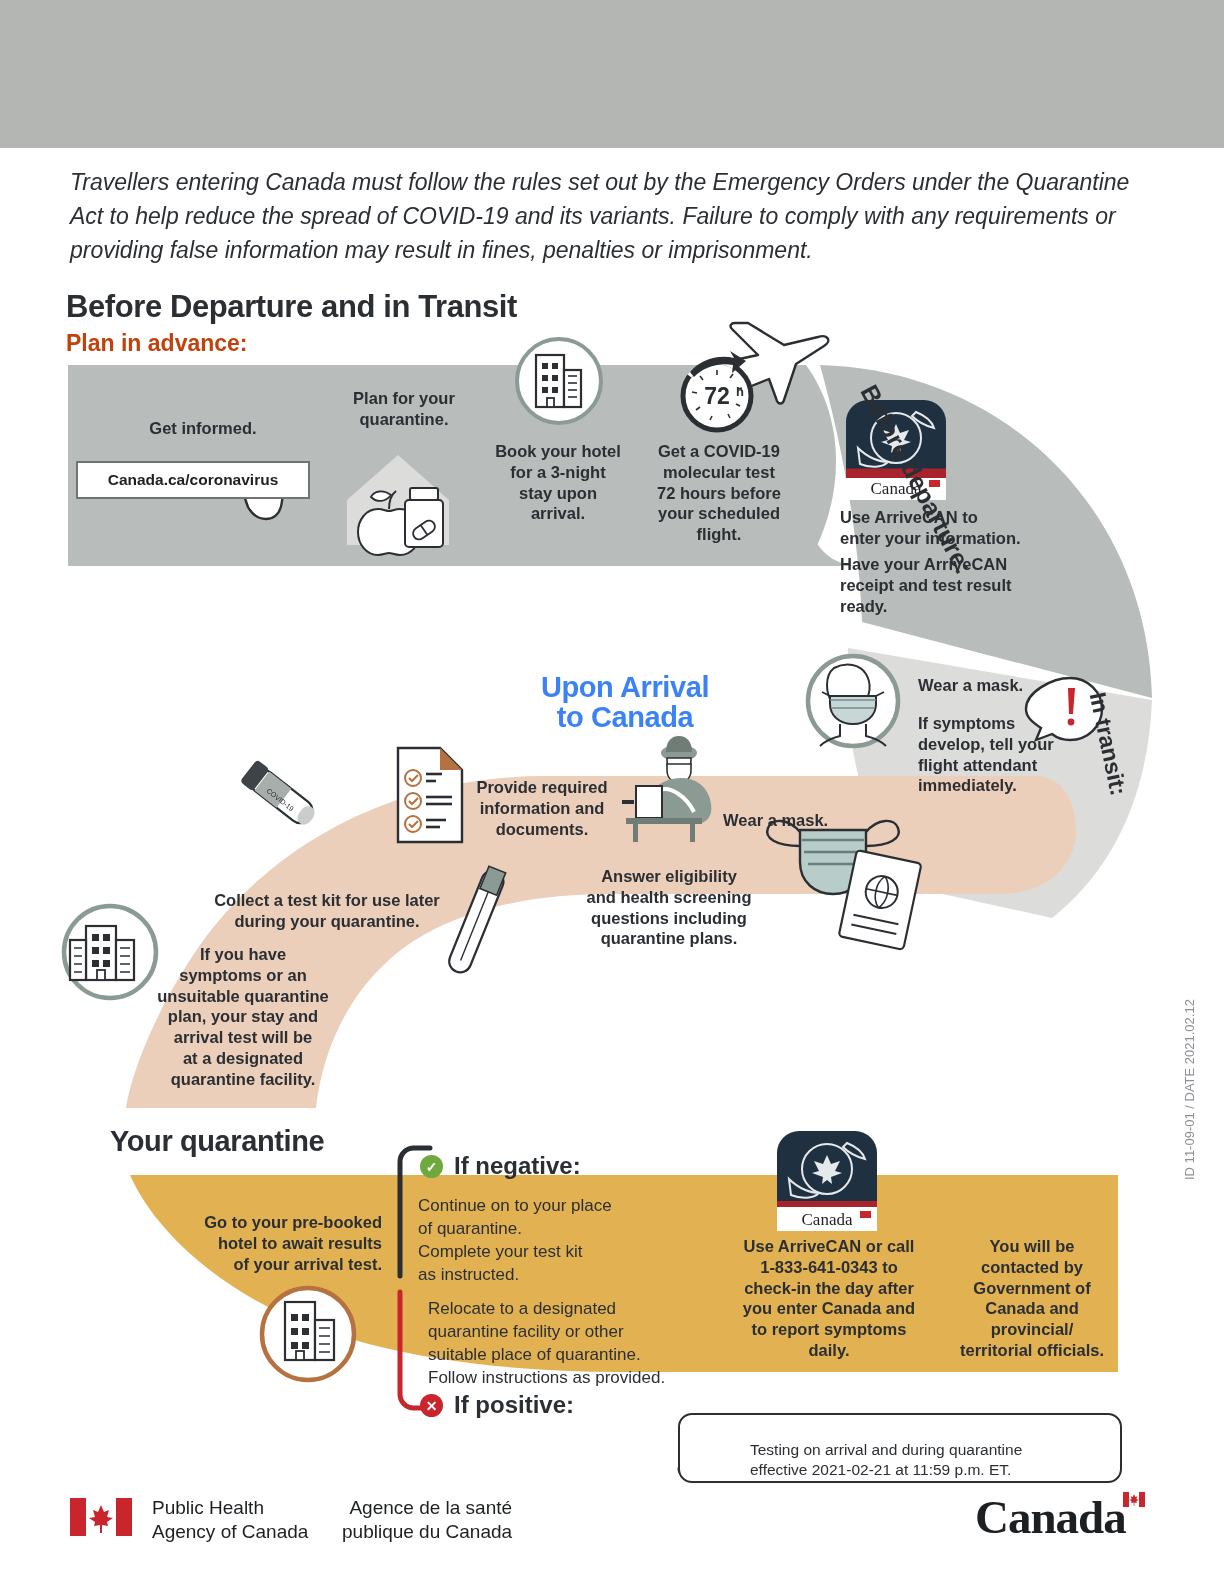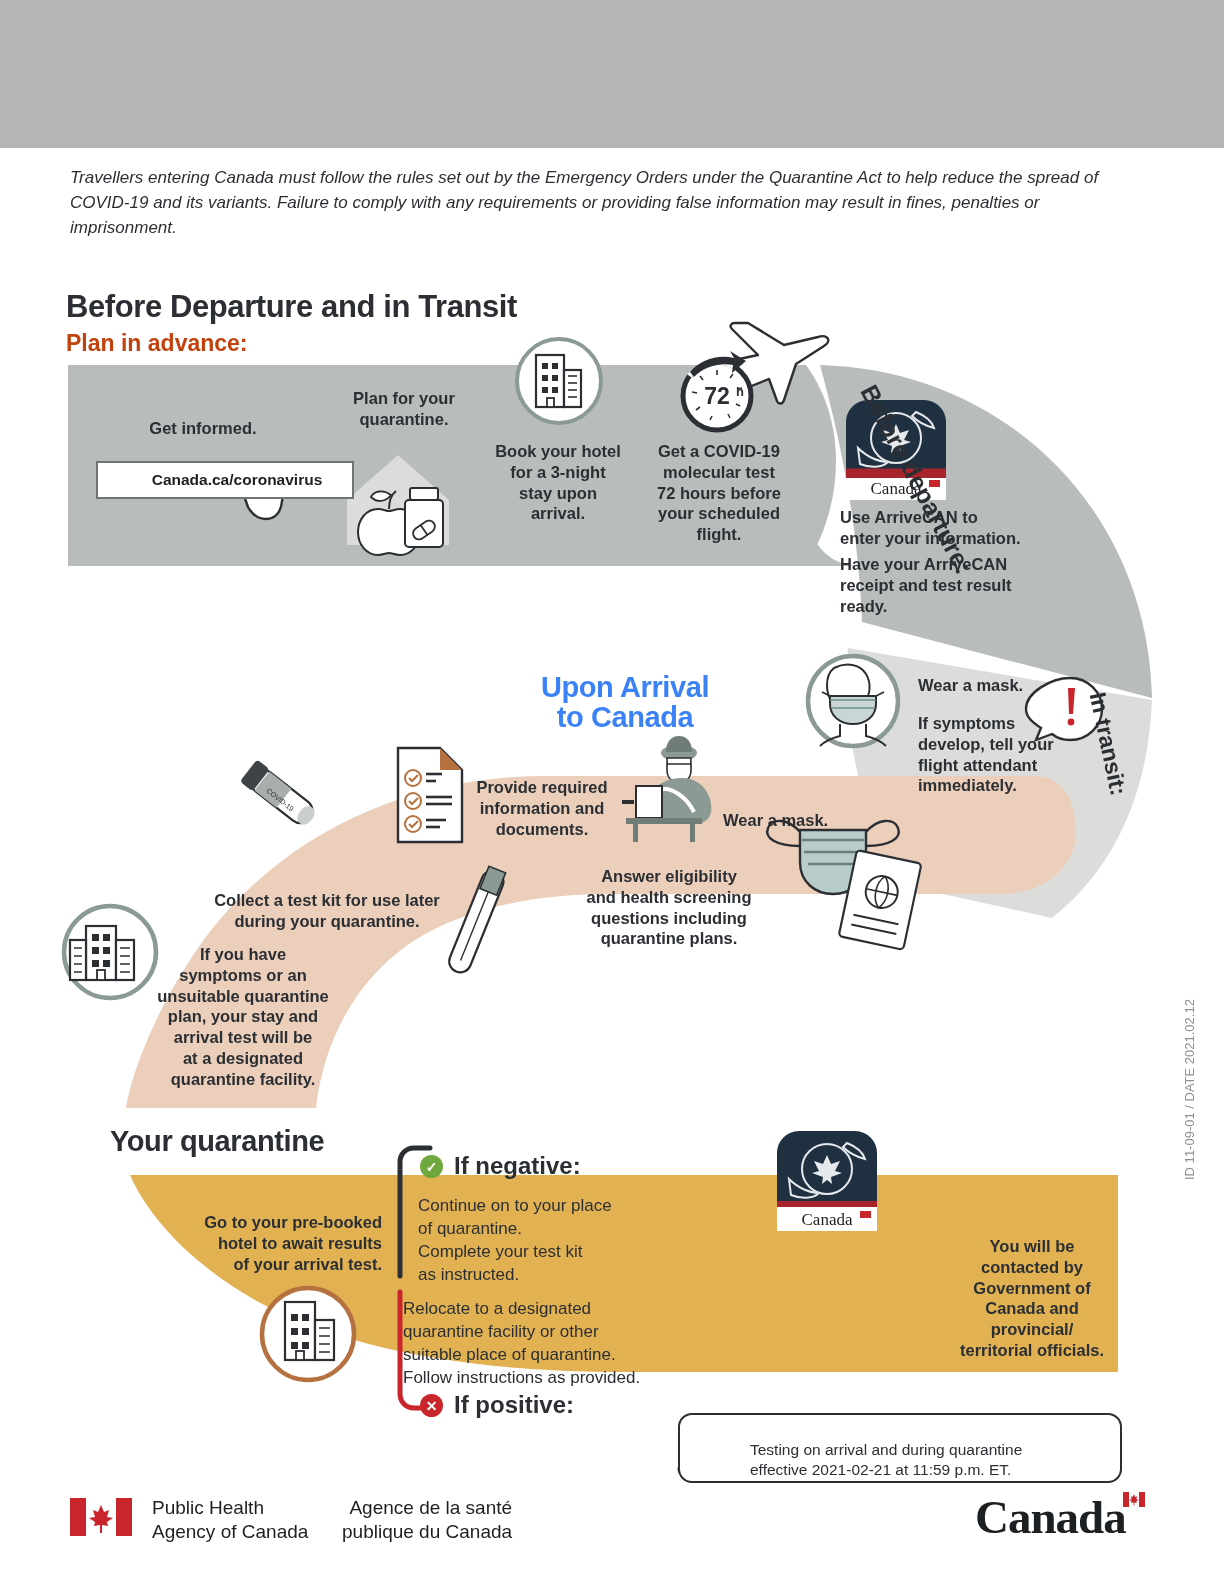--- a/index.html
+++ b/index.html
@@ -19,21 +19,21 @@
     background:#b3b6b2;
   }
   .title{
     position:absolute;left:64px;top:20px;width:800px;
     font-size:46px;line-height:0.98;font-weight:bold;
     letter-spacing:-0.7px;
     color:#2b2f33;
   }
   .intro{
     position:absolute;left:70px;top:165px;width:1070px;
-    font-size:17px;line-height:1.48;font-style:italic;color:#2b2f33;
+    font-size:23px;line-height:1.48;font-style:italic;color:#2b2f33;
   }
 
   
   .h-before{
     position:absolute;left:66px;top:289px;
     font-size:31px;font-weight:bold;letter-spacing:-0.4px;color:#2b2f33;
   }
   .h-plan{
     position:absolute;left:66px;top:330px;
     font-size:23px;font-weight:bold;color:#c2410c;
@@ -50,24 +50,24 @@
   
   #shapes{position:absolute;left:0;top:0;width:1224px;height:1584px;}
 
   
   .tb{position:absolute;font-size:16.5px;line-height:1.26;font-weight:bold;color:#2b2f33;}
   .tb.reg{font-weight:normal;}
   .c{text-align:center;}
   .r{text-align:right;}
 
   .urlbox{
-    position:absolute;left:96px;top:461px;width:230px;height:34px;
+    position:absolute;left:76px;top:461px;width:230px;height:34px;
     background:#ffffff;border:2px solid #6f7570;
     display:flex;align-items:center;justify-content:center;
-    font-size:15.5px;font-weight:bold;color:#1d2023;padding-left:24px;
+    font-size:15.5px;font-weight:bold;color:#1d2023;
   }
 
   
   .rot-before{
     position:absolute;left:880px;top:380px;
     font-size:25px;font-weight:bold;color:#2b2f33;
     transform:rotate(62deg);transform-origin:left top;white-space:nowrap;
   }
   .rot-transit{
     position:absolute;left:1110px;top:690px;
@@ -453,24 +453,25 @@
   <div class="tb" style="left:723px;top:810px;width:160px;">Wear a mask.</div>
 
   <div class="h-quar">Your quarantine</div>
 
   <div class="tb r" style="left:180px;top:1212px;width:202px;">Go to your pre-booked<br>hotel to await results<br>of your arrival test.</div>
 
   <div class="badge pos" style="left:420px;top:1155px;">✓</div>
   <div class="res-label" style="left:454px;top:1152px;">If negative:</div>
   <div class="tb reg" style="left:418px;top:1194px;width:250px;font-size:17px;line-height:1.36;">Continue on to your place<br>of quarantine.<br>Complete your test kit<br>as instructed.</div>
 
-  <div class="tb reg" style="left:403px;top:1297px;width:290px;font-size:17px;line-height:1.36;">Relocate to a designated<br>quarantine facility or other<br>suitable place of quarantine.<br>Follow instructions as provided.</div>
+  <div class="tb reg" style="left:428px;top:1297px;width:290px;font-size:17px;line-height:1.36;">Relocate to a designated<br>quarantine facility or other<br>suitable place of quarantine.<br>Follow instructions as provided.</div>
   <div class="badge neg" style="left:420px;top:1394px;">✕</div>
   <div class="res-label" style="left:454px;top:1391px;">If positive:</div>
 
+  <div class="tb c" style="left:723px;top:1236px;width:212px;">Use ArriveCAN or call<br>1-833-641-0343 to<br>check-in the day after<br>you enter Canada and<br>to report symptoms<br>daily.</div>
 
   <div class="tb c" style="left:946px;top:1236px;width:172px;">You will be<br>contacted by<br>Government of<br>Canada and<br>provincial/<br>territorial officials.</div>
 
   <div class="notice">
     <span class="txt">Testing on arrival and during quarantine<br>effective 2021-02-21 at 11:59 p.m. ET.</span>
   </div>
 
   <div class="foot-en">Public Health<br>Agency of Canada</div>
   <div class="foot-fr">Agence de la santé<br>publique du Canada</div>
   <div class="wordmark">Canada</div>

